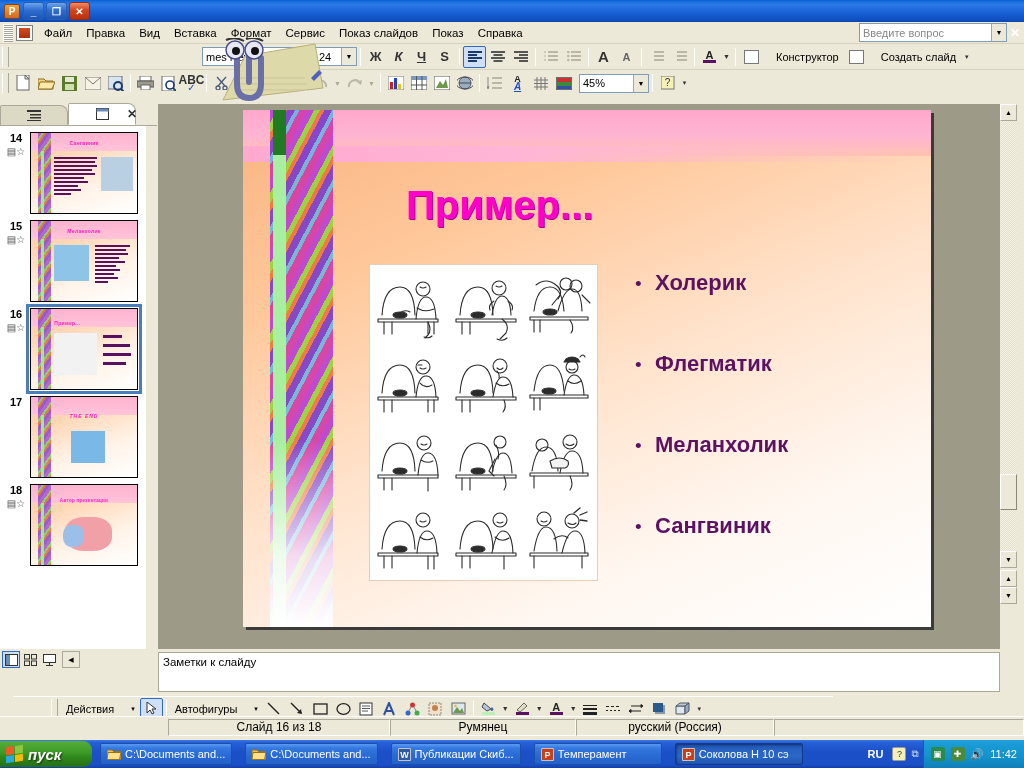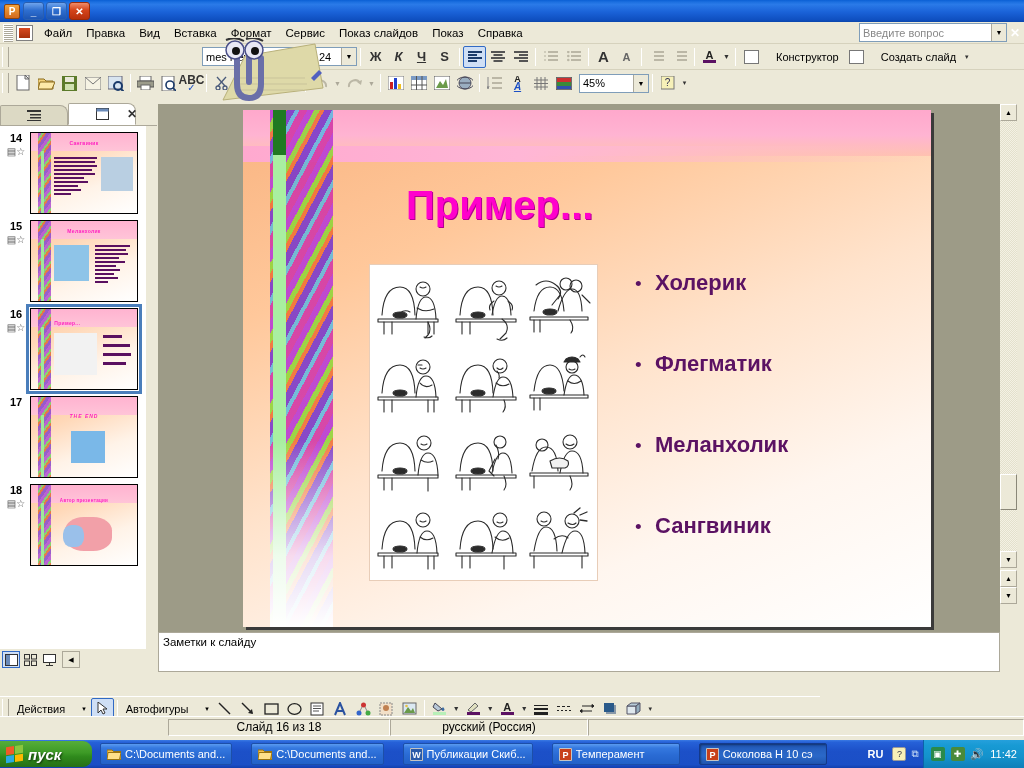--- a/index.html
+++ b/index.html
@@ -170,47 +170,47 @@
   .rscroll { position:absolute; left:1000px; top:0; width:17px; height:545px; background:#ece9d8; }
   .rs-btn { width:17px;height:17px;background:#ece9d8;border:1px solid;
      border-color:#fff #aca899 #aca899 #fff; display:flex;align-items:center;justify-content:center;font-size:7px;}
   .rs-track { position:absolute; left:0; top:17px; width:17px; height:430px;
      background: repeating-conic-gradient(#f4f1e4 0% 25%, #e3e0cc 0% 50%) 0 0/2px 2px; }
   .rs-thumb { position:absolute; left:0; top:370px; width:17px; height:36px; background:#ece9d8;
      border:1px solid; border-color:#fff #8a8778 #8a8778 #fff; }
   .rs-bot { position:absolute; left:0; top:447px; }
 
   
-  .notes { position:absolute; left:158px; top:528px; width:842px; height:40px;
+  .notes { position:absolute; left:158px; top:548px; width:842px; height:40px;
      background:#fff; border:1px solid #aca899; padding:3px 4px; font-size:11.5px; color:#000;}
   .notes-grip { position:absolute; left:150px; top:548px; width:7px; height:40px; }
 
   
-  .drawbar { position:absolute; left:0; top:592px; width:820px; height:24px;
-     background:#ece9d8; border-top:1px solid #fff; display:flex; align-items:center; }
+  .drawbar { position:absolute; left:13px; top:592px; width:820px; height:24px;
+     background:#ece9d8; border-top:1px solid #fff; display:flex; align-items:center;padding-left:36px; }
 
   
   .statusbar { position:absolute; left:0; top:716px; width:1024px; height:21px; background:#ece9d8;
      display:flex; align-items:center; border-top:1px solid #fff; }
   .st-cell { height:17px; display:flex; align-items:center; justify-content:center; font-size:12px;
      border:1px solid; border-color:#aca899 #fff #fff #aca899; }
 
   
   .taskbar { position:absolute; left:0; top:740px; width:1024px; height:28px;
      background:linear-gradient(180deg,#3a7ae4 0%, #2661d8 8%, #1c50c8 40%, #1b4fc6 88%, #123fae 100%);
      display:flex; align-items:center; }
   .startbtn { width:92px; height:26px; margin-left:0;
      background:linear-gradient(180deg,#56ad3a 0%, #3d9a26 45%, #2f8a1c 60%, #266f16 100%);
      border-radius: 0 9px 9px 0; display:flex;align-items:center; gap:5px; padding-left:6px;
      color:#fff; font-size:15px; font-weight:bold; font-style:italic;
      text-shadow:1px 1px 2px rgba(0,0,0,.6); }
   .winflag { width:17px;height:16px; display:grid; grid-template-columns:1fr 1fr; grid-template-rows:1fr 1fr; gap:1px;
      transform: skewY(-8deg); }
   .winflag i { display:block; }
-  .tasks { display:flex; align-items:center; gap:19px; margin-left:8px; flex:1; }
+  .tasks { display:flex; align-items:center; gap:13px; margin-left:8px; flex:1; }
   .task { height:22px; min-width:128px; max-width:136px; display:flex; align-items:center; gap:4px;
      padding:0 6px; color:#fff; font-size:11px; border-radius:2px;
      background:linear-gradient(180deg,#5a9bf0 0%,#3579e0 20%,#2a6bd4 55%, #2261c8 100%);
      border:1px solid #1c4fa8; white-space:nowrap; overflow:hidden; }
   .task.active { background:linear-gradient(180deg,#1c4fa8 0%,#2660c0 25%,#2a68c8 60%,#1f55b0 100%);
      border:1px solid #14398a; box-shadow: inset 1px 1px 2px rgba(0,0,0,.35); }
   .tray { height:28px; display:flex; align-items:center; gap:6px; padding:0 7px;
      background:linear-gradient(180deg,#25a0dc 0%, #189ad4 20%, #1392cc 60%, #0f7fb8 100%);
      border-left:1px solid #0c62a8; color:#fff; font-size:11px; }
   .lang { color:#fff; font-size:11px; font-weight:bold; padding:0 4px; }
@@ -1062,20 +1062,21 @@
             <path d="M10 4 L14 1 v8 L10 12 z" fill="#93adbe" stroke="#556"></path>
           </svg>
       </div>
       <div class="tbtn" style="width:11px;font-size:7px;">▾</div>
     </div>
   </div>
 
   <div class="statusbar">
     <div class="st-cell" style="width:168px;border:none;"></div>
     <div class="st-cell" style="width:222px;">Слайд 16 из 18</div>
+    <div class="st-cell" style="width:186px;">Румянец</div>
     <div class="st-cell" style="width:198px;">русский (Россия)</div>
     <div class="st-cell" style="flex:1;"></div>
   </div>
 </div>
 
 <div class="taskbar">
   <div class="startbtn">
     <span class="winflag">
       <i style="background:#f05a28"></i>
         <i style="background:#8cc63e"></i>

